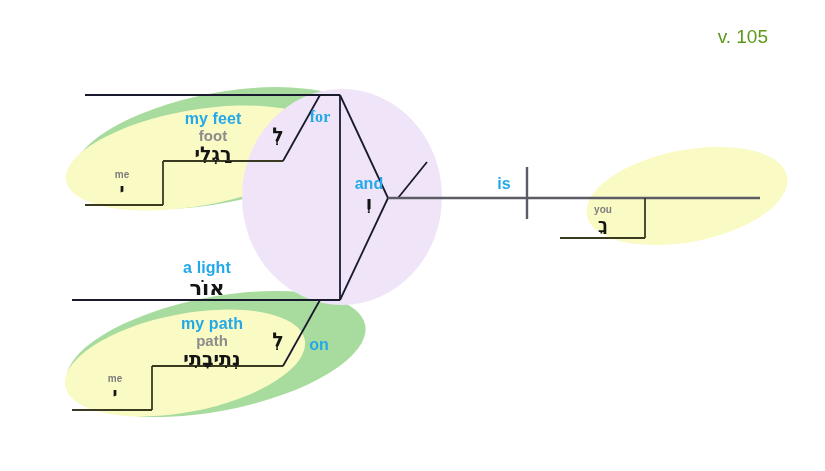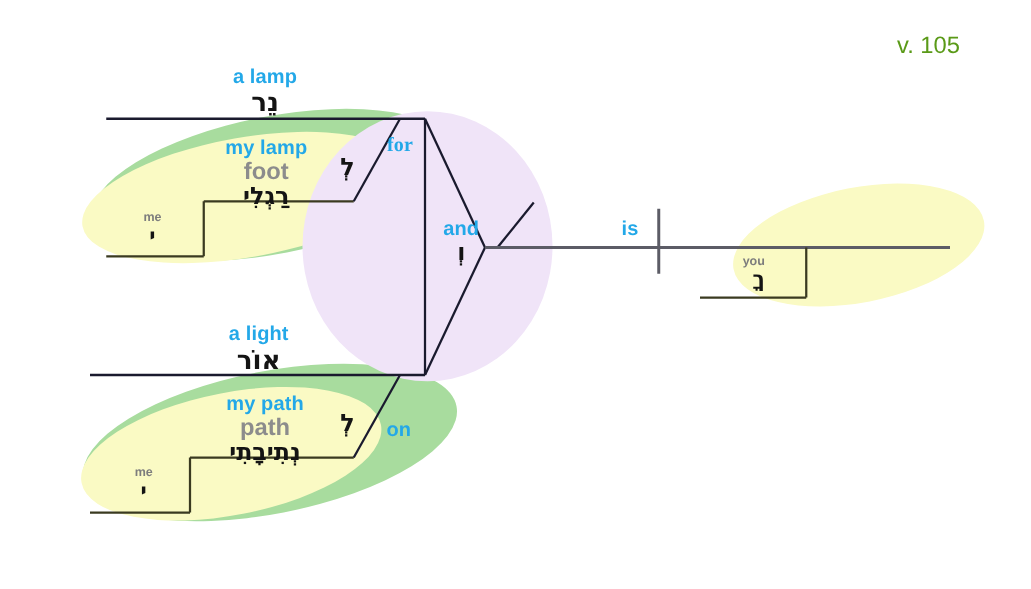--- a/index.html
+++ b/index.html
@@ -31,21 +31,21 @@
   }
   .gloss-en {
     color: #23a8e8;
     font-weight: bold;
     font-size: 16px;
     letter-spacing: 0.1px;
   }
   .gloss-lemma {
     color: #8c8c8c;
     font-weight: bold;
-    font-size: 19px;
+    font-size: 15px;
   }
   .heb {
     color: #141414;
     font-family: "DejaVu Sans", sans-serif;
     font-weight: bold;
     font-size: 19px;
     direction: rtl;
     unicode-bidi: bidi-override;
   }
   .heb.small {
@@ -114,27 +114,23 @@
     <line x1="388" y1="198" x2="760" y2="198" stroke="#5c5c66" stroke-width="2.4"></line>
 
     <line x1="527" y1="167" x2="527" y2="219" stroke="#5c5c66" stroke-width="2.4"></line>
 
     <line x1="645" y1="198" x2="645" y2="238" stroke="#3a3a20" stroke-width="1.8"></line>
     <line x1="560" y1="238" x2="645" y2="238" stroke="#3a3a20" stroke-width="1.8"></line>
   </svg>
 
   <div class="verse-ref">v. 105</div>
 
-  <div class="lbl center-stack" style="left:212px; top:54px;">
-    <div class="gloss-en">a lamp</div>
-    <div class="heb big">נֵר</div>
-  </div>
 
   <div class="lbl center-stack" style="left:213px; top:111px;">
-    <div class="gloss-en">my lamp</div>
+    <div class="gloss-en">my feet</div>
     <div class="gloss-lemma">foot</div>
     <div class="heb">רַגְלִי</div>
   </div>
 
   <div class="lbl center-stack" style="left:122px; top:170px;">
     <div class="mini-gloss">me</div>
     <div class="heb small">י</div>
   </div>
 
   <div class="lbl center-stack" style="left:278px; top:125px;">
@@ -170,18 +166,18 @@
   </div>
   <div class="lbl center-stack" style="left:319px; top:337px;">
     <div class="gloss-en">on</div>
   </div>
 
   <div class="lbl center-stack" style="left:476px; top:176px;margin-left:28px;">
     <div class="gloss-en">is</div>
   </div>
 
 
-  <div class="lbl center-stack" style="left:603px; top:205px;text-align:right;">
+  <div class="lbl center-stack" style="left:603px; top:205px;">
     <div class="mini-gloss">you</div>
     <div class="heb small">ךָ</div>
   </div>
 
 </div>
 
 </body></html>

